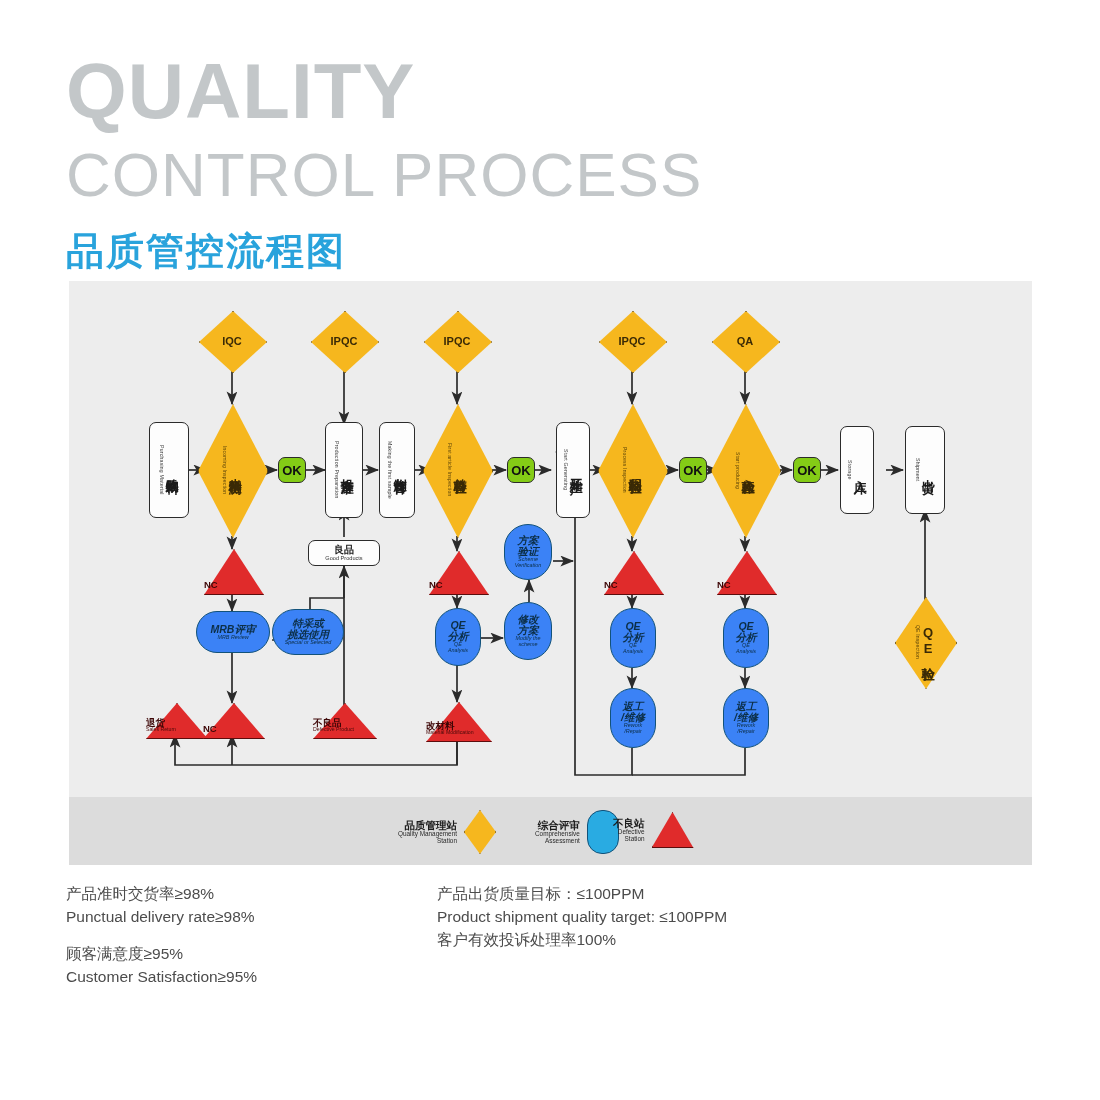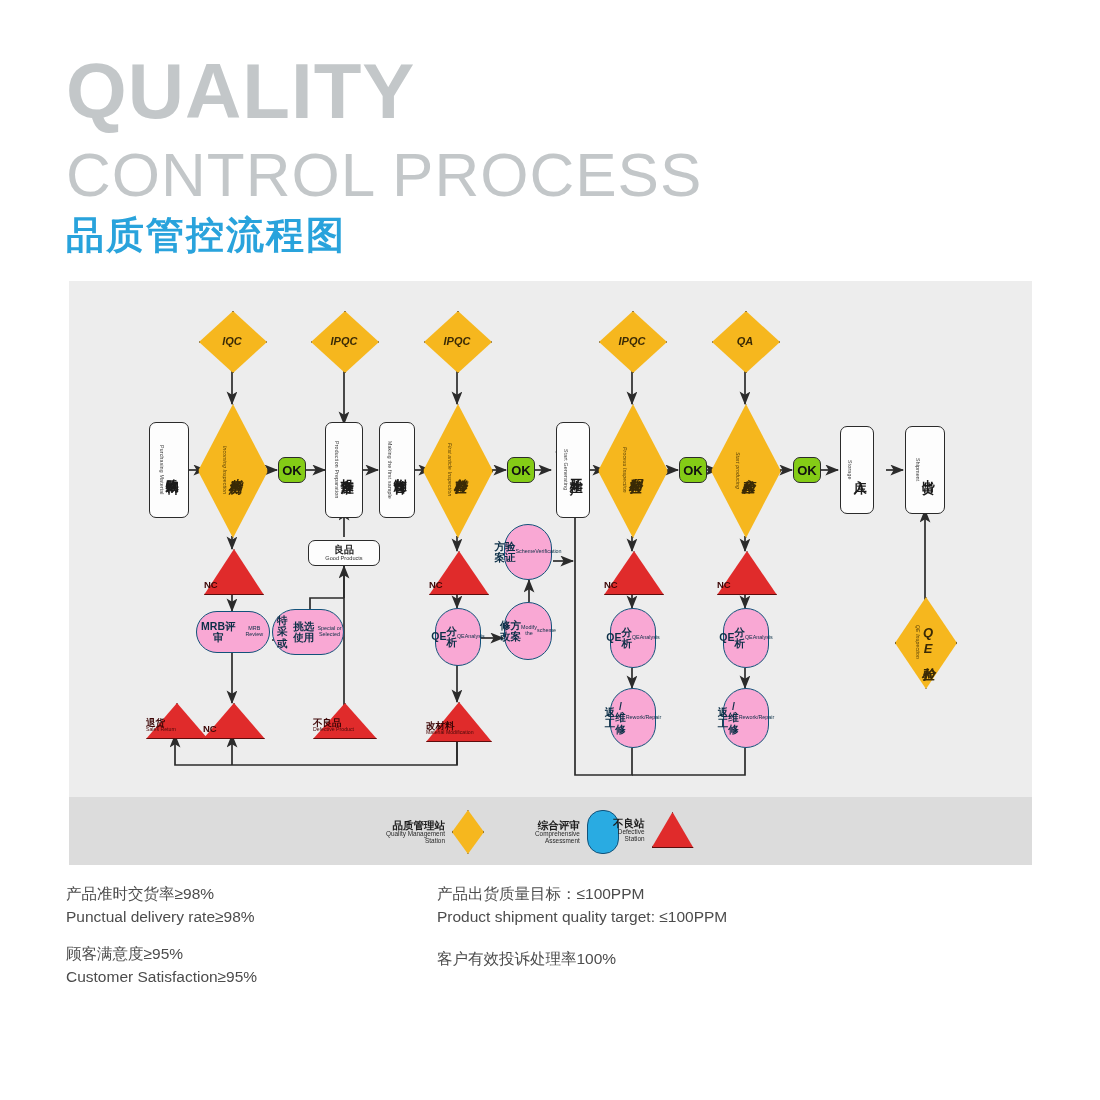--- a/index.html
+++ b/index.html
@@ -17,21 +17,21 @@
   .hdr .l1{
     font-size:78px;font-weight:bold;color:#c3c7c9;
     letter-spacing:1px;line-height:74px;
   }
   .hdr .l2{
     font-size:62px;font-weight:400;color:#c3c7c9;
     letter-spacing:1px;line-height:66px;margin-top:14px;
   }
   .hdr .l3{
     font-size:38px;font-weight:bold;color:#29a3dc;
-    letter-spacing:2px;line-height:46px;margin-top:4px;
+    letter-spacing:2px;line-height:46px;margin-top:20px;
   }
 
   
   #panel{
     position:absolute;left:69px;top:281px;width:963px;height:584px;
     background:#ededed;
   }
   #legendbar{
     position:absolute;left:69px;top:797px;width:963px;height:68px;
     background:#dcdcdc;
@@ -46,39 +46,39 @@
     background:#fdfdfd;border:1.6px solid #2b2b2b;border-radius:7px;
     display:flex;align-items:center;justify-content:center;
   }
   .ok{
     background:#84cc16;border:1.6px solid #2b2b2b;border-radius:7px;
     display:flex;align-items:center;justify-content:center;
     font-size:13px;font-weight:bold;color:#111;
   }
   
   .blue{
-    background:#f9a8d4;border:1.7px solid #12527a;border-radius:40px;
-    display:flex;flex-direction:row;align-items:center;justify-content:center;
-    color:#0c2f47;text-align:center;
+    background:#3b82f6;border:1.7px solid #12527a;border-radius:40px;
+    display:flex;flex-direction:column;align-items:center;justify-content:center;
+    color:#0c2f47;text-align:center;font-style:italic;
   }
   
   .vtext{
     writing-mode:vertical-rl;text-orientation:upright;
     display:flex;align-items:center;justify-content:center;
     line-height:1.02;
   }
   .vcn{font-size:13px;font-weight:bold;color:#1b1b1b;letter-spacing:1px;}
   .ven{
     font-size:5.2px;color:#3a3a3a;letter-spacing:.2px;
     writing-mode:vertical-rl;text-orientation:mixed;
   }
   .vpair{display:flex;flex-direction:row-reverse;align-items:center;justify-content:center;height:100%;}
 
   
-  .dia{position:absolute;font-style:italic;}
+  .dia{position:absolute;}
   .dia .shape{
     position:absolute;left:0;top:0;width:100%;height:100%;
     background:#f6b71e;border:1.6px solid #4a3408;
     clip-path:polygon(50% 0,100% 50%,50% 100%,0 50%);
   }
   .dia .lbl{
     position:absolute;left:0;top:0;width:100%;height:100%;
     display:flex;align-items:center;justify-content:center;
     font-size:11px;font-weight:bold;color:#3a2a06;
   }
@@ -450,21 +450,21 @@
   </div>
 
   <div class="dia" style="left:895px;top:597px;width:60px;height:90px;">
     <div class="shape"></div>
     <div class="vlbl">
       <span class="vtext vcn">QE检验</span>
       <span class="ven">QE Inspection</span>
     </div>
   </div>
 
-  <div class="lg" style="left:386px;top:810px;">
+  <div class="lg" style="left:398px;top:810px;">
     <div class="txt">
       <span class="cn">品质管理站</span>
       <span class="en">Quality Management</span>
       <span class="en">Station</span>
     </div>
     <div class="sym sym-dia"></div>
   </div>
 
   <div class="lg" style="left:508px;top:810px;margin-left:27px;">
     <div class="txt">
@@ -489,17 +489,17 @@
     <span class="en">Punctual delivery rate≥98%</span>
   </div>
   <div class="kpi" style="left:437px;top:883px;width:460px;">
     <span class="cn">产品出货质量目标：≤100PPM</span>
     <span class="en">Product shipment quality target: ≤100PPM</span>
   </div>
   <div class="kpi" style="left:66px;top:943px;width:360px;">
     <span class="cn">顾客满意度≥95%</span>
     <span class="en">Customer Satisfaction≥95%</span>
   </div>
-  <div class="kpi" style="left:437px;top:948px;width:470px;">
+  <div class="kpi" style="left:437px;top:929px;width:470px;">
     <span class="cn">客户有效投诉处理率100%</span>
   </div>
 
 </div>
 
 </body></html>

